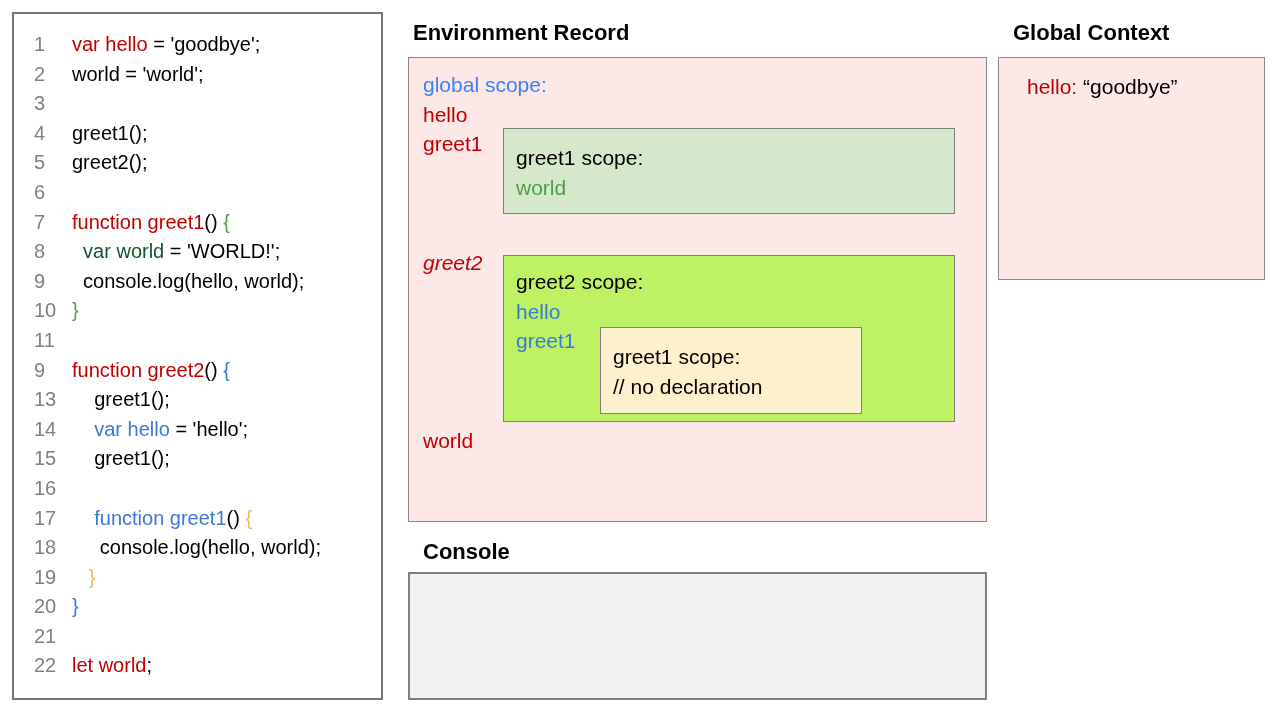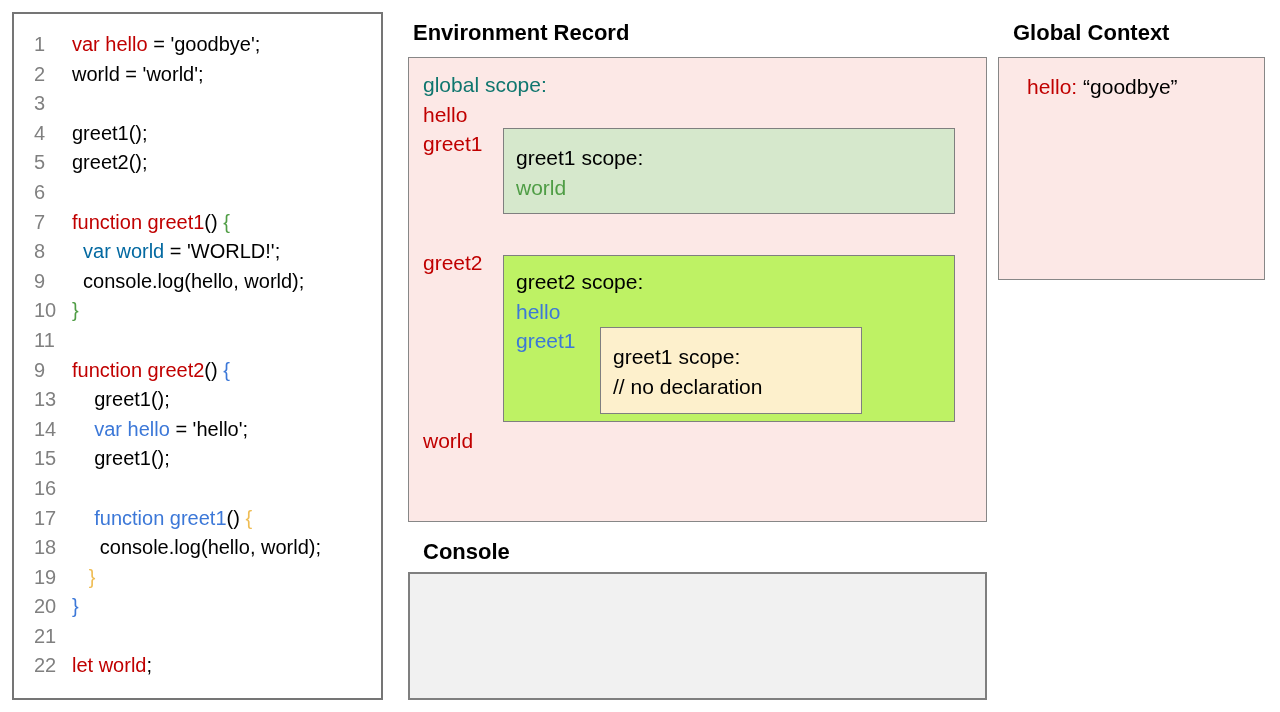--- a/index.html
+++ b/index.html
@@ -33,24 +33,24 @@
   #greet1-box{left:503px;top:128px;width:452px;height:86px;background:#d6e8cc;border:1.5px solid #7f7f7f;padding:14px 0 0 12px;}
   #greet2-box{left:503px;top:255px;width:452px;height:167px;background:#bef264;border:1.5px solid #7f7f7f;padding:11px 0 0 12px;}
   #inner-greet1-box{left:600px;top:327px;width:262px;height:87px;background:#fdf0cc;border:1.5px solid #7f7f7f;padding:14px 0 0 12px;}
   #global-box{left:998px;top:57px;width:267px;height:223px;background:#fce8e6;border:1.5px solid #878787;padding:14px 0 0 28px;}
   #console-box{left:408px;top:572px;width:579px;height:128px;background:#f1f1f1;border:2px solid #7f7f7f;}
 
   .env-line{font-size:21px;line-height:29.5px;}
 
   
   .env-label{position:absolute;font-size:21px;line-height:24px;}
-  #lbl-global{left:423px;top:73px;color:#0f766e;}
+  #lbl-global{left:423px;top:73px;color:#3b82f6;}
   #lbl-hello{left:423px;top:103px;}
   #lbl-greet1{left:423px;top:132px;}
-  #lbl-greet2{left:423px;top:251px;}
+  #lbl-greet2{left:423px;top:251px;font-style:italic;}
   #lbl-world{left:423px;top:429px;}
 </style>
 <style>.c-red{color:#c00000;}.c-green{color:#4f9d45;}.c-blue{color:#3c78d8;}</style></head>
 <body>
 
 <div id="code-panel" class="abs">
   <div>
       <div class="code-line">
         <span class="ln">1</span>
         <span class="code-text"><span style="color: rgb(192, 0, 0);">var hello</span><span style="color: rgb(0, 0, 0);"> = 'goodbye';</span></span>
@@ -74,21 +74,21 @@
       <div class="code-line">
         <span class="ln">6</span>
         <span class="code-text"></span>
       </div>
       <div class="code-line">
         <span class="ln">7</span>
         <span class="code-text"><span style="color: rgb(192, 0, 0);">function greet1</span><span style="color: rgb(0, 0, 0);">() </span><span style="color: rgb(79, 157, 69);">{</span></span>
       </div>
       <div class="code-line">
         <span class="ln">8</span>
-        <span class="code-text"><span style="color: #0369a1;">  var world</span><span style="color: rgb(0, 0, 0); text-align: right;"> = 'WORLD!';</span></span>
+        <span class="code-text"><span style="color: #14532d;">  var world</span><span style="color: rgb(0, 0, 0); text-align: right;"> = 'WORLD!';</span></span>
       </div>
       <div class="code-line">
         <span class="ln">9</span>
         <span class="code-text"><span style="color: rgb(0, 0, 0);">  console.log(hello, world);</span></span>
       </div>
       <div class="code-line">
         <span class="ln">10</span>
         <span class="code-text"><span style="color: rgb(79, 157, 69);">}</span></span>
       </div>
       <div class="code-line">

